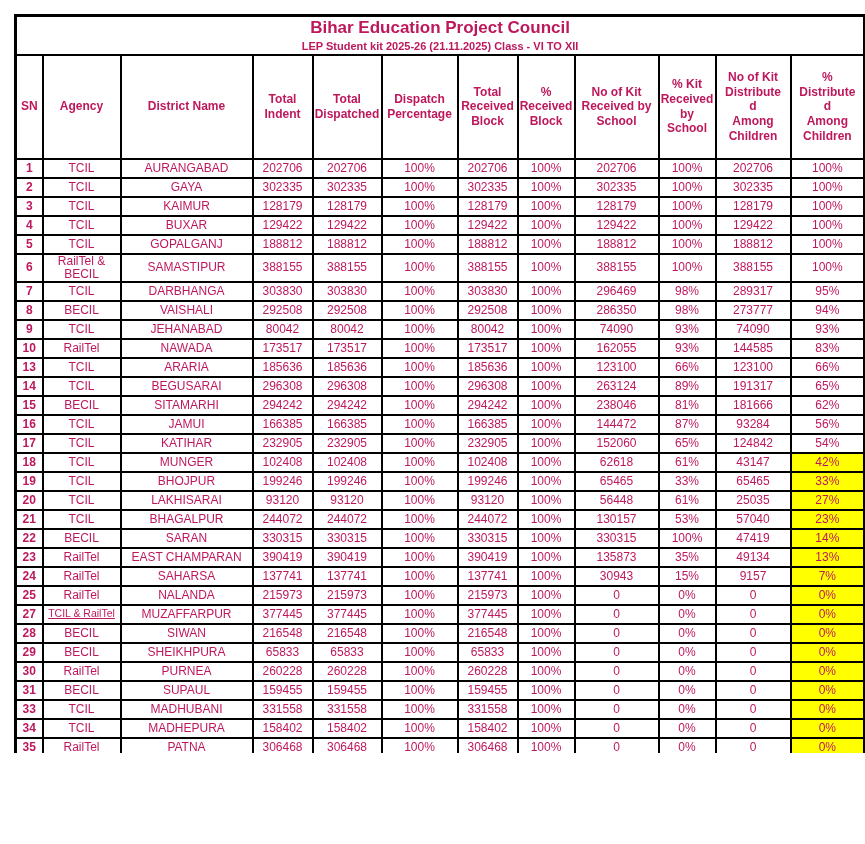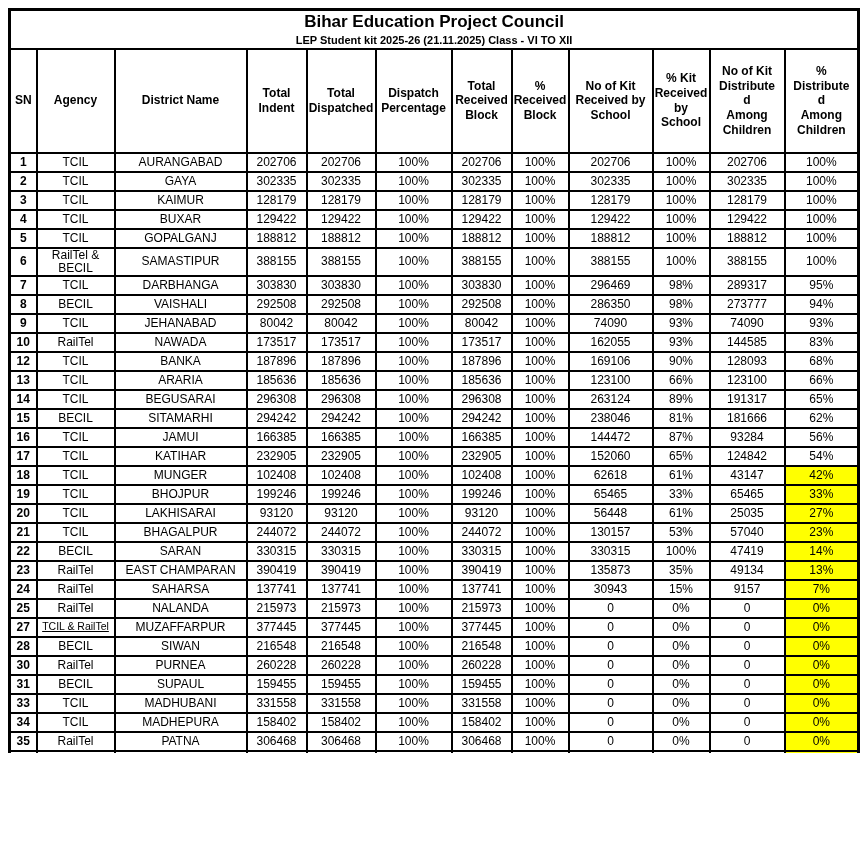--- a/index.html
+++ b/index.html
@@ -1,20 +1,20 @@
 <!DOCTYPE html>
 <html><head>
 <meta charset="utf-8">
 <style>
   html, body { margin: 0; padding: 0; background: #ffffff; }
   .page {
     width: 865px; height: 753px; box-sizing: border-box;
-    padding: 8px; background: #ffffff;
+    padding: 14px; background: #ffffff;
     font-family: "Liberation Sans", sans-serif;
-    color: #000000;
+    color: #be185d;
   }
   table.report {
     border-collapse: collapse;
     width: 849px;
     table-layout: fixed;
     border: 3px solid #000;
   }
   table.report th, table.report td {
     border: 2px solid #000;
     text-align: center;
@@ -239,34 +239,20 @@
           <td>173517</td>
           <td>100%</td>
           <td>173517</td>
           <td>100%</td>
           <td>162055</td>
           <td>93%</td>
           <td>144585</td>
           <td>83%</td>
         </tr>
         <tr>
-          <td class="sn">12</td>
-          <td class="agency">TCIL</td>
-          <td>BANKA</td>
-          <td>187896</td>
-          <td>187896</td>
-          <td>100%</td>
-          <td>187896</td>
-          <td>100%</td>
-          <td>169106</td>
-          <td>90%</td>
-          <td>128093</td>
-          <td>68%</td>
-        </tr>
-        <tr>
           <td class="sn">13</td>
           <td class="agency">TCIL</td>
           <td>ARARIA</td>
           <td>185636</td>
           <td>185636</td>
           <td>100%</td>
           <td>185636</td>
           <td>100%</td>
           <td>123100</td>
           <td>66%</td>
@@ -456,20 +442,34 @@
           <td class="hl">0%</td>
         </tr>
         <tr>
           <td class="sn">28</td>
           <td class="agency">BECIL</td>
           <td>SIWAN</td>
           <td>216548</td>
           <td>216548</td>
           <td>100%</td>
           <td>216548</td>
+          <td>100%</td>
+          <td>0</td>
+          <td>0%</td>
+          <td>0</td>
+          <td class="hl">0%</td>
+        </tr>
+        <tr>
+          <td class="sn">29</td>
+          <td class="agency">BECIL</td>
+          <td>SHEIKHPURA</td>
+          <td>65833</td>
+          <td>65833</td>
+          <td>100%</td>
+          <td>65833</td>
           <td>100%</td>
           <td>0</td>
           <td>0%</td>
           <td>0</td>
           <td class="hl">0%</td>
         </tr>
         <tr>
           <td class="sn">30</td>
           <td class="agency">RailTel</td>
           <td>PURNEA</td>

